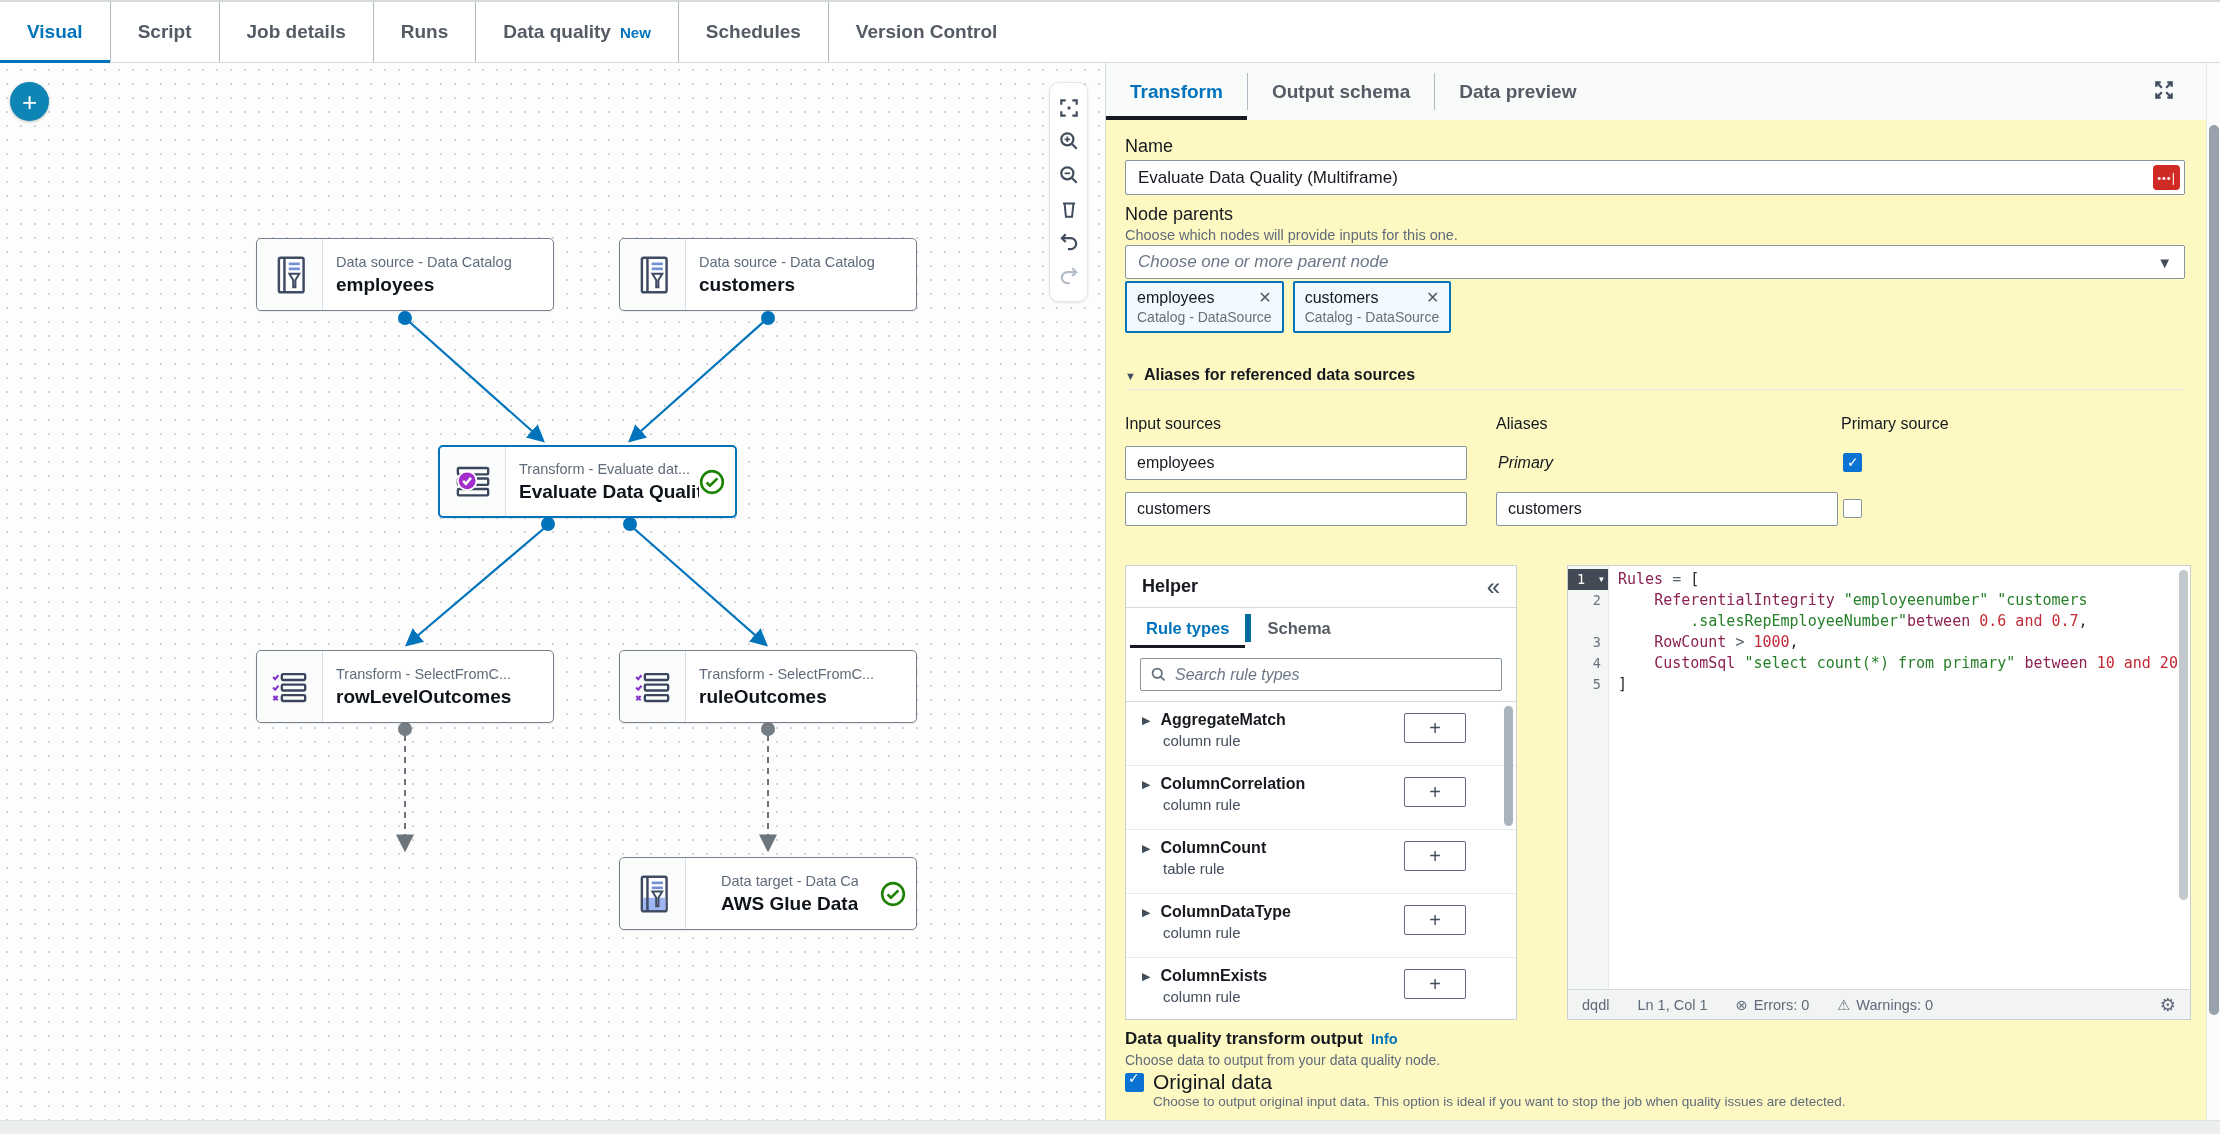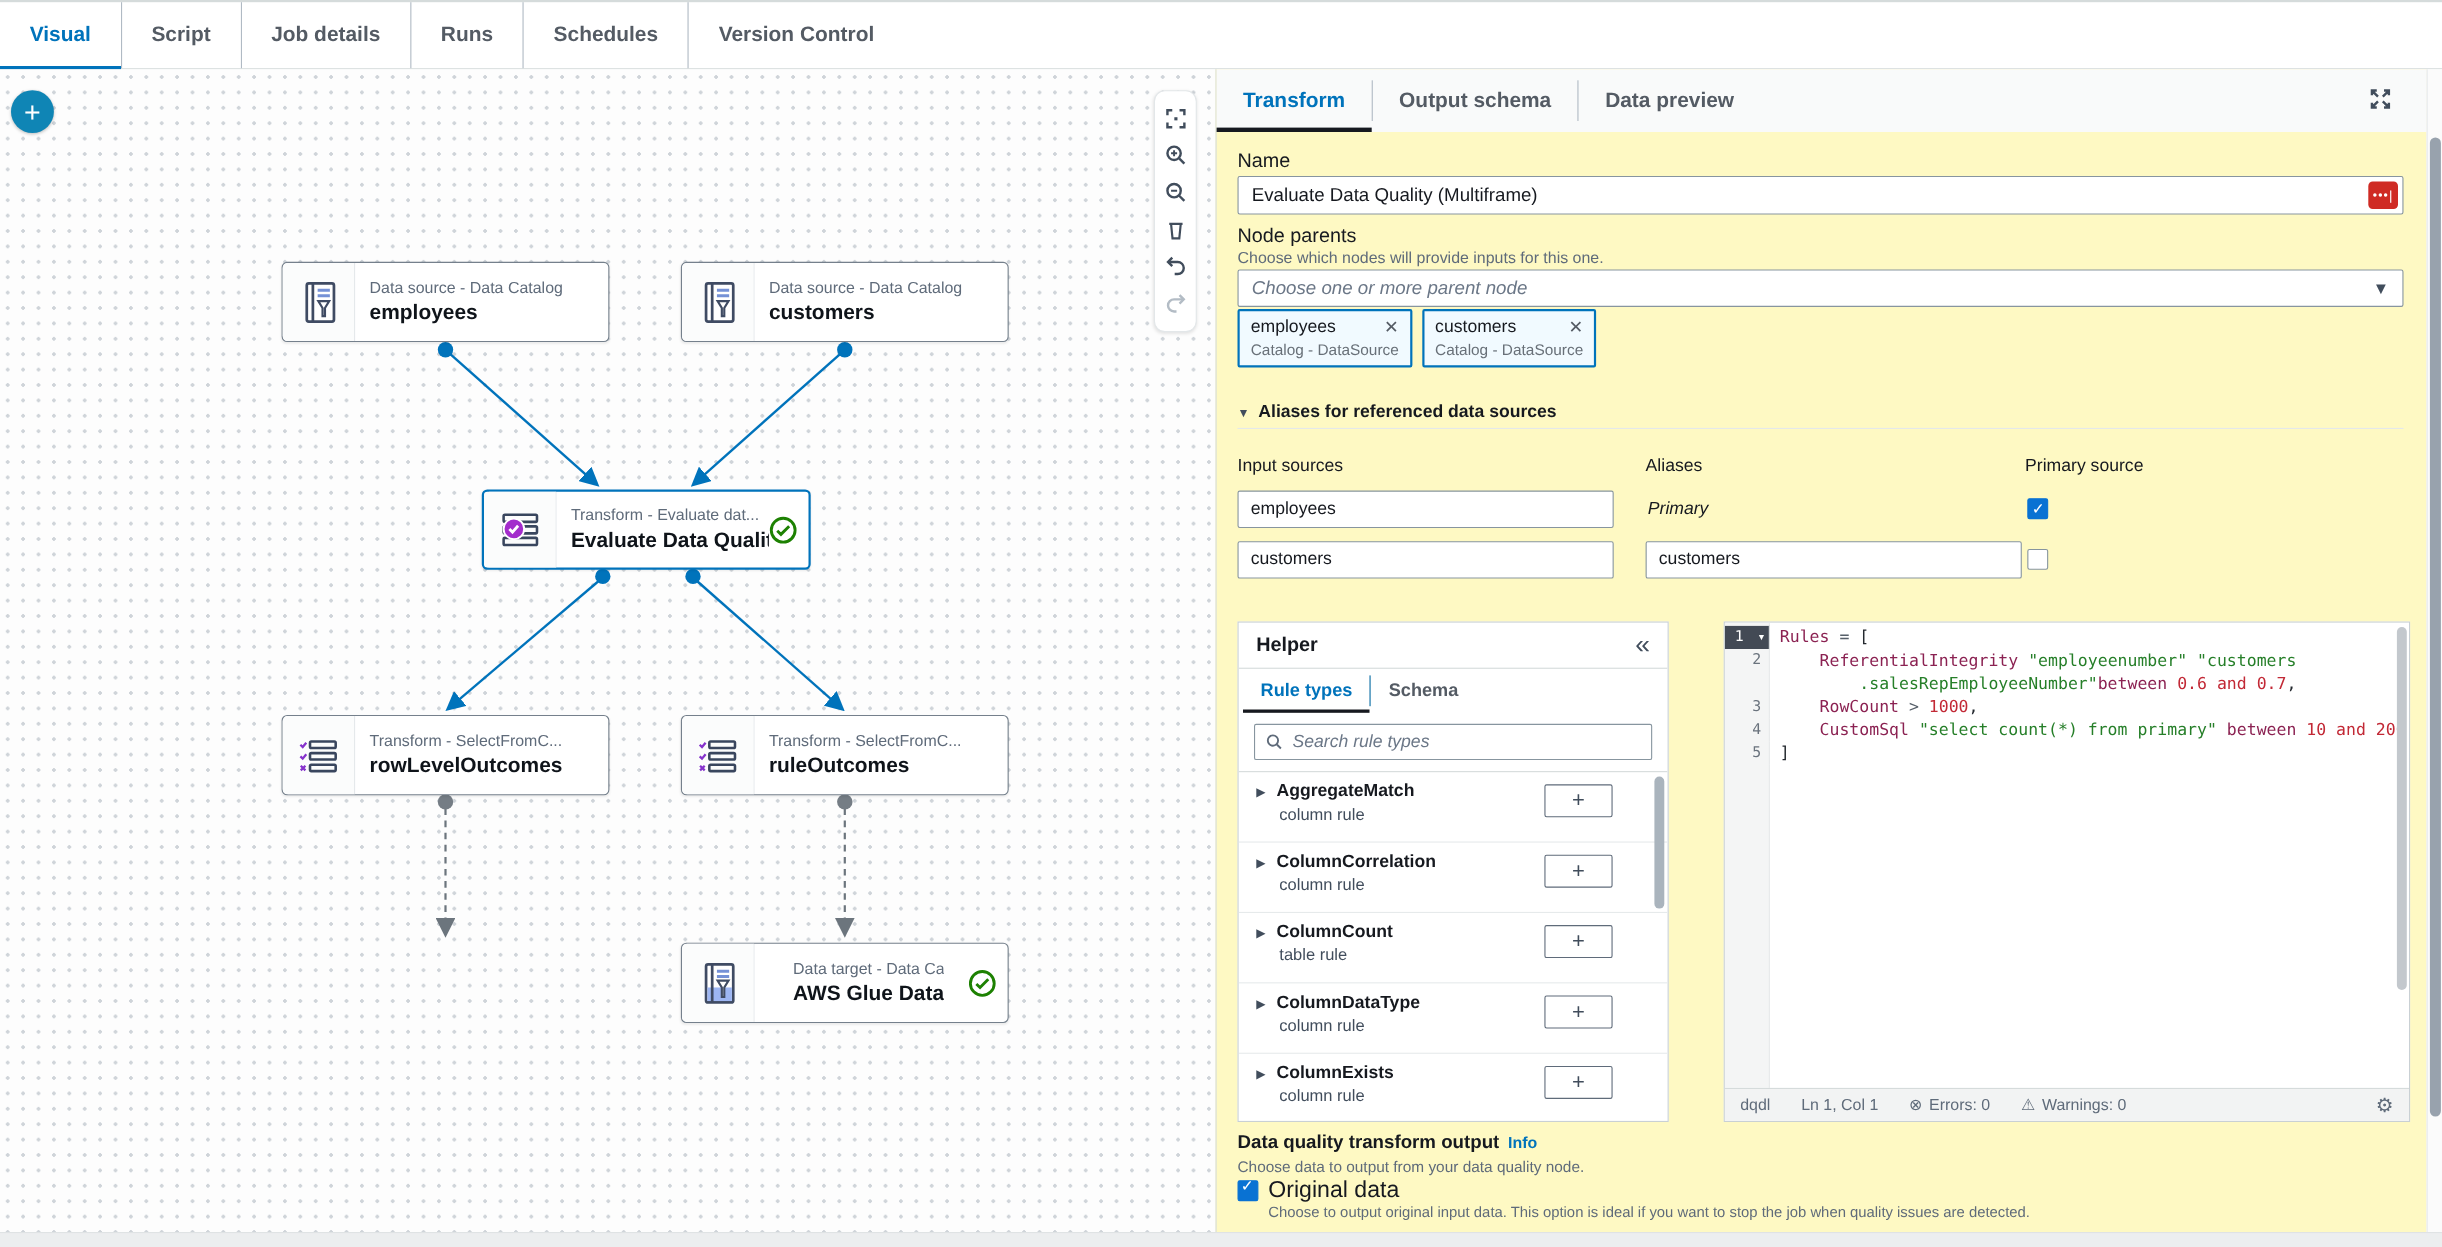--- a/index.html
+++ b/index.html
@@ -92,21 +92,21 @@
   .cbox.checked { background:#0972d3; border-color:#0972d3; }
   .cbox.checked::after { content:"✓"; color:#fff; font-size:14px; font-weight:bold; position:absolute; left:3px; top:0px; }
 
   
   .helper { position:absolute; left:19px; top:502px; width:392px; height:455px; border:1px solid #c9d0d4; background:#fff; overflow:hidden; }
   .helper-head { height:42px; display:flex; align-items:center; padding:0 16px; border-bottom:1px solid #d5dbdb; }
   .helper-head .htitle { font-size:18px; font-weight:bold; }
   .collapse-btn { margin-left:auto; background:none; border:none; font-size:24px; color:#414d5c; cursor:pointer; line-height:1; }
   .helper-tabs { height:40px; display:flex; align-items:stretch; padding-left:4px; }
   .helper-tab { display:flex; align-items:center; padding:0 16px; font-size:16.5px; font-weight:bold; color:#545b64;
-    position:relative; cursor:pointer; margin:6px 0; border-right:1px solid #0369a1; }
+    position:relative; cursor:pointer; margin:6px 0; border-right:6px solid #0369a1; }
   .helper-tab:last-child { border-right:none; }
   .helper-tab.active { color:#0073bb; }
   .helper-tab.active::after { content:""; position:absolute; left:0; right:0; bottom:-6px; height:3px; background:#16191f; }
   .search-wrap { margin:10px 14px; position:relative; }
   .search-wrap svg { position:absolute; left:10px; top:8px; width:17px; height:17px; color:#5f6b7a; }
   .search-input { width:100%; height:33px; border:1px solid #87959f; border-radius:2px; padding:0 10px 0 34px;
     font-size:16px; font-family:inherit; color:#16191f; }
   .search-input::placeholder { font-style:italic; color:#6b7787; }
   .rule-list { position:absolute; left:0; right:0; top:135px; bottom:0; border-top:1px solid #d5dbdb; overflow:hidden; }
   .rule-item { position:relative; height:64px; border-bottom:1px solid #e6eaeb; padding:9px 16px 0 16px; }
@@ -156,20 +156,24 @@
       <span>Visual</span>
     </div>
     <div class="top-tab">
       <span>Script</span>
     </div>
     <div class="top-tab">
       <span>Job details</span>
     </div>
     <div class="top-tab">
       <span>Runs</span>
+    </div>
+    <div class="top-tab">
+      <span>Data quality</span>
+      <span class="badge">New</span>
     </div>
     <div class="top-tab">
       <span>Schedules</span>
     </div>
     <div class="top-tab">
       <span>Version Control</span>
     </div>
   </nav>
 
 <div class="canvas">

